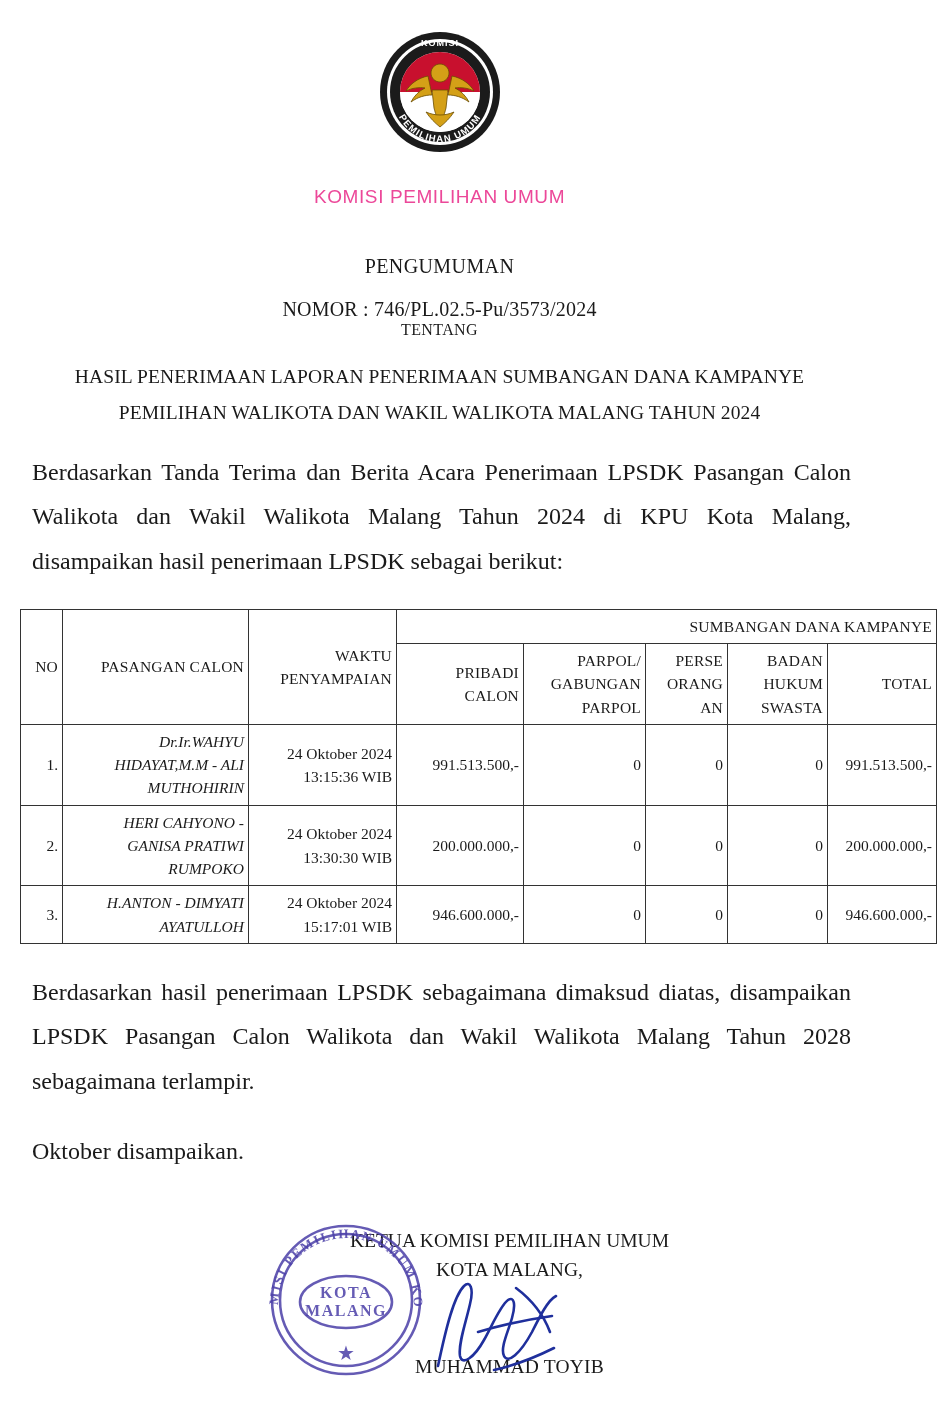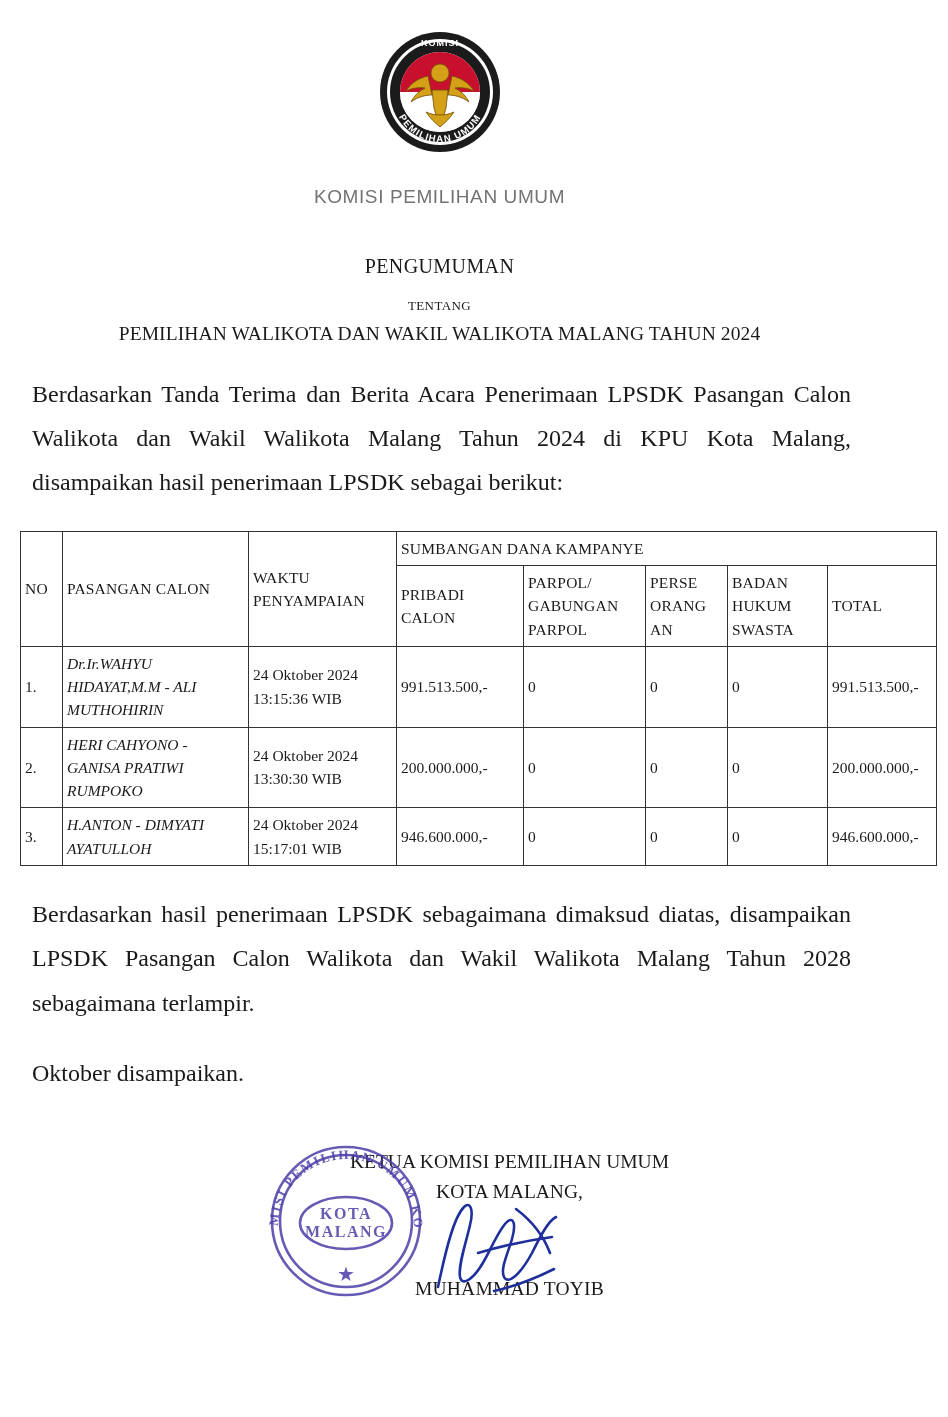--- a/index.html
+++ b/index.html
@@ -35,40 +35,39 @@
   .kpu-logo {
     width: 128px;
     height: 128px;
     position: relative;
   }
   .org-name {
     font-family: "Liberation Sans", sans-serif;
     font-size: 19px;
     letter-spacing: 0.6px;
     line-height: 1.55;
-    color: #737373;
+    color: #ec4899;
   }
 
   
   .title-block {
     text-align: center;
     margin-top: 44px;
   }
   .announce-title {
     font-size: 20px;
     letter-spacing: 0.4px;
   }
   .announce-number {
     font-size: 20px;
     margin-top: 20px;
     letter-spacing: 0.2px;
   }
   .announce-about {
-    font-size: 13px;
-    margin-top: 20px;
+    font-size: 16px;
     letter-spacing: 0.4px;
   }
   .announce-subject {
     font-size: 19.5px;
     margin-top: 22px;
     line-height: 1.6;
     letter-spacing: 0.1px;
   }
 
   
@@ -87,21 +86,21 @@
   table.data {
     border-collapse: collapse;
     width: 916px;
     margin: 26px auto 0 auto;
     font-size: 15.5px;
     table-layout: fixed;
   }
   table.data th, table.data td {
     border: 1px solid #333;
     padding: 5px 4px;
-    text-align: left;
+    text-align: right;
     vertical-align: middle;
     line-height: 1.5;
   }
   table.data th {
     font-weight: normal;
     letter-spacing: 0.2px;
   }
   .col-no      { width: 42px; }
   .col-pasca   { width: 186px; }
   .col-waktu   { width: 148px; }
@@ -197,21 +196,23 @@
             <textPath href="#arcbottom" startOffset="50%" text-anchor="middle">PEMILIHAN UMUM</textPath>
           </text>
         </svg>
       </div>
     </div>
     <div class="org-name">KOMISI PEMILIHAN UMUM</div>
   </div>
 
   <div class="title-block">
     <div class="announce-title">PENGUMUMAN</div>
+    <div class="announce-number">NOMOR : 746/PL.02.5-Pu/3573/2024</div>
     <div class="announce-about">TENTANG</div>
+    <div class="announce-subject">HASIL PENERIMAAN LAPORAN PENERIMAAN SUMBANGAN DANA KAMPANYE</div>
     <div class="announce-subject" style="margin-top:4px;">PEMILIHAN WALIKOTA DAN WAKIL WALIKOTA MALANG TAHUN 2024</div>
   </div>
 
   <p class="para">Berdasarkan Tanda Terima dan Berita Acara Penerimaan LPSDK Pasangan Calon Walikota dan Wakil Walikota Malang Tahun 2024 di KPU Kota Malang, disampaikan hasil penerimaan LPSDK sebagai berikut:</p>
 
   <table class="data">
     <colgroup>
       <col class="col-no">
       <col class="col-pasca">
       <col class="col-waktu">

